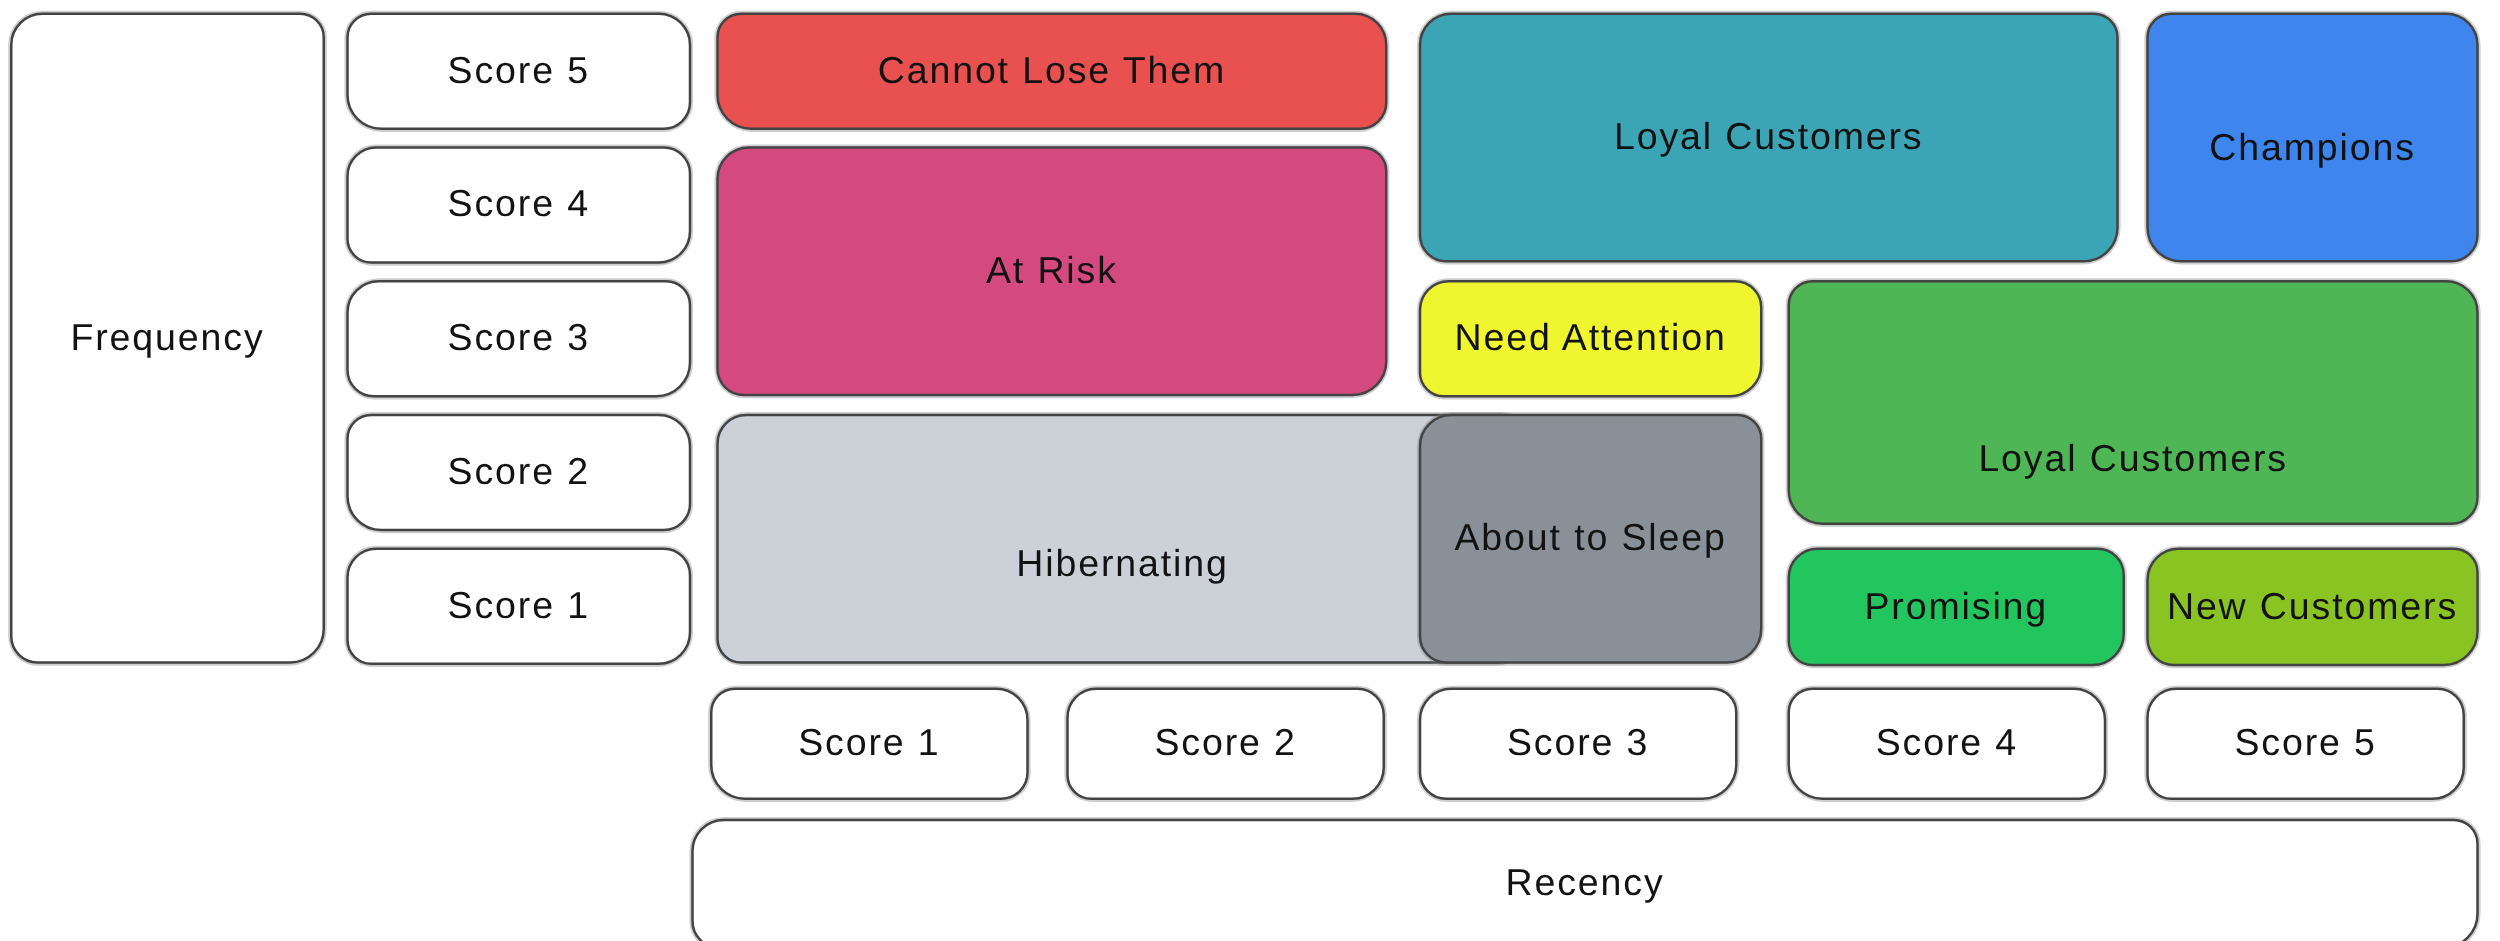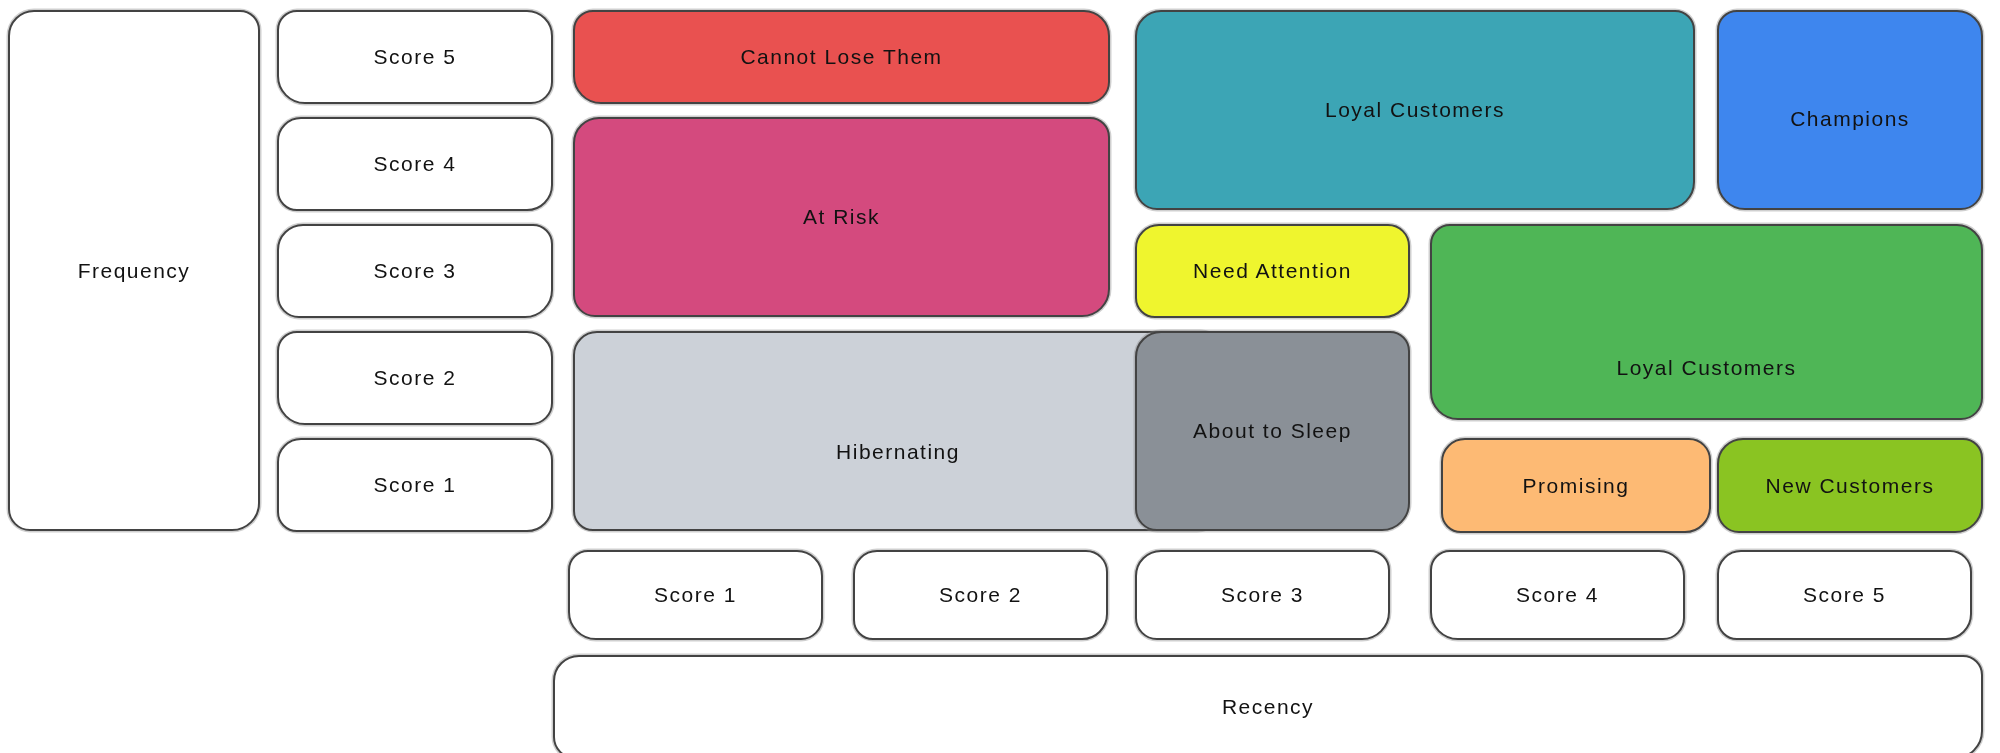--- a/index.html
+++ b/index.html
@@ -14,21 +14,21 @@
   .box{
     position:absolute;
     display:flex;align-items:center;justify-content:center;
     box-sizing:border-box;
     border:2.5px solid #434343;
     box-shadow:0 0 0 1.5px rgba(130,130,130,.38);
     text-align:center;
   }
   .box .lbl{
     display:block;
-    font-size:21px;
+    font-size:30px;
     letter-spacing:1.5px;
     font-weight:500;
     color:#121212;
     white-space:nowrap;
   }
   .white{background:#ffffff;}
   
   .r1{border-radius:26px 20px 28px 22px;}
   .r2{border-radius:20px 26px 22px 28px;}
   .r3{border-radius:24px 22px 26px 20px;}
@@ -110,21 +110,21 @@
   </div>
 
   <div class="box r1" id="about-sleep" style="background: rgb(138, 144, 151);">
     <span class="lbl">About to Sleep</span>
   </div>
 
   <div class="box r2" id="loyal-mid" style="background: rgb(79, 182, 86);">
     <span class="lbl">Loyal Customers</span>
   </div>
 
-  <div class="box r3" id="promising" style="background: #fdba74; margin-left: 11px;">
+  <div class="box r3" id="promising" style="background: #22c55e;">
     <span class="lbl">Promising</span>
   </div>
 
   <div class="box r1" id="new-cust" style="background: rgb(138, 196, 34);">
     <span class="lbl">New Customers</span>
   </div>
 
   <div class="box white r2" id="rs1">
     <span class="lbl">Score 1</span>
   </div>

